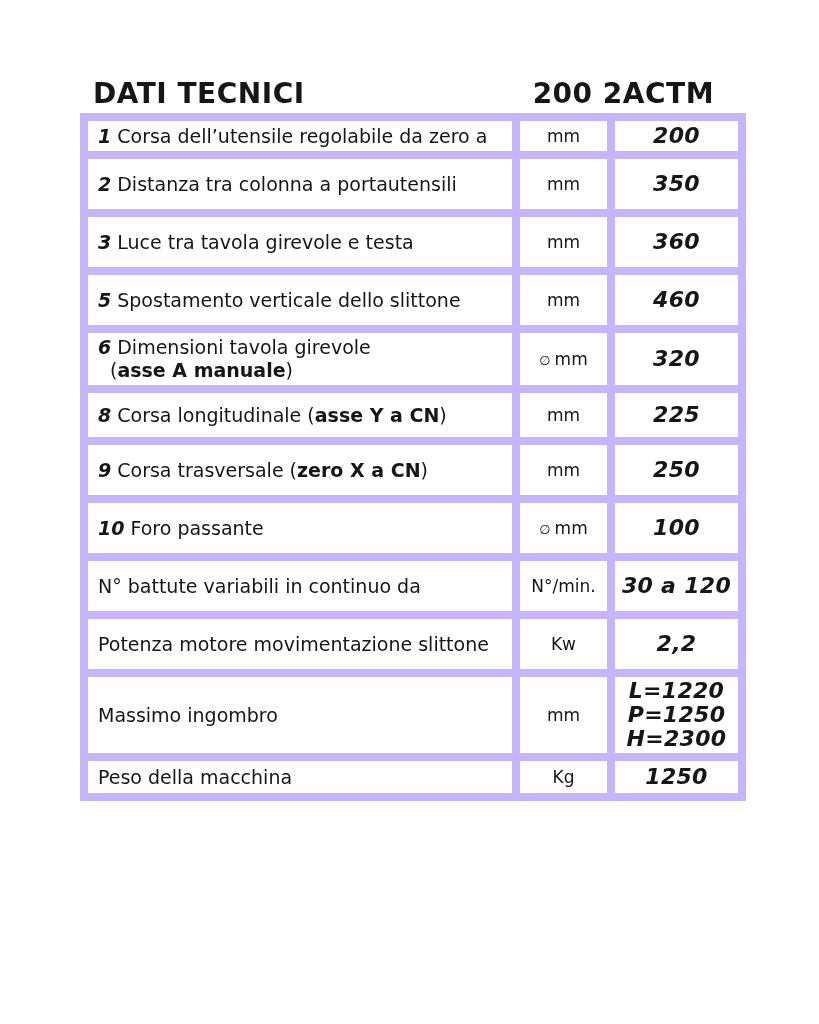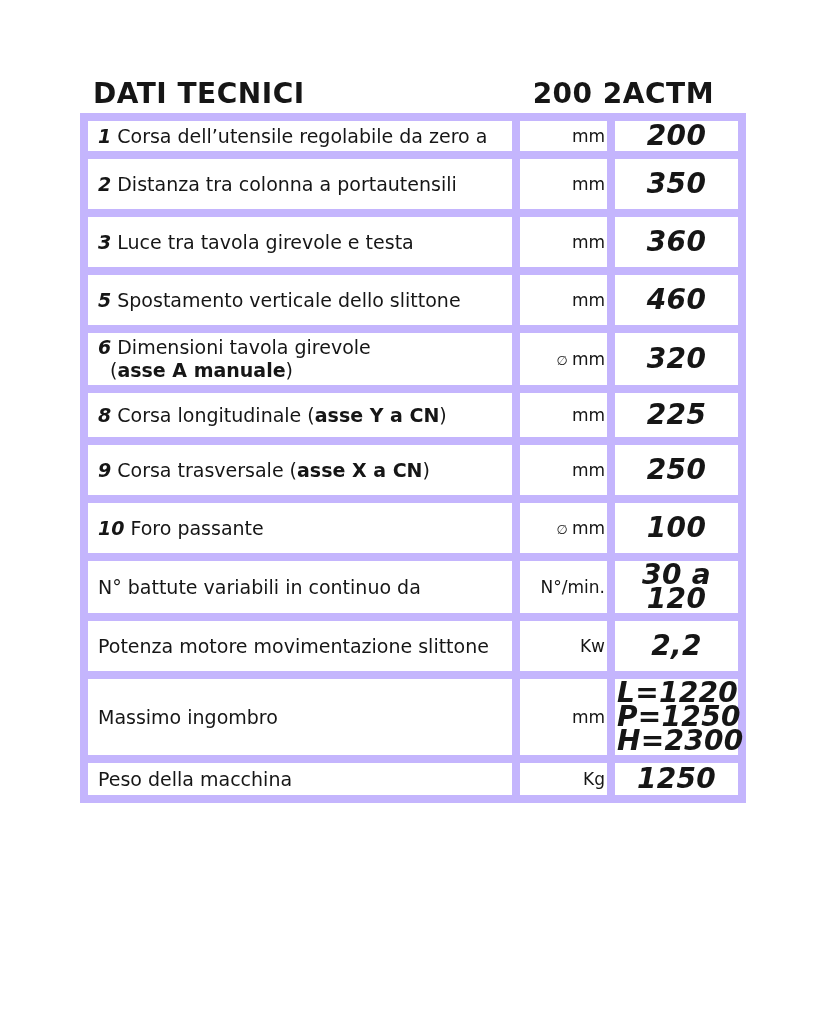--- a/index.html
+++ b/index.html
@@ -44,30 +44,30 @@
     padding: 3px 6px 3px 10px;
     font-size: 19px;
     line-height: 23px;
   }
   td.desc b { font-weight: bold; }
   .num { font-weight: bold; font-style: italic; }
   .num:not(:empty) { margin-right: 6px; }
   .line2 { padding-left: 12px; }
 
   td.unit {
-    text-align: right;
+    text-align: center;
     font-size: 17px;
     padding: 2px;
     white-space: nowrap;
   }
   .diam:not(:empty) { font-size: 13px; margin-right: 4px; }
 
   td.val {
     text-align: center;
-    font-size: 28px;
+    font-size: 22px;
     font-weight: bold;
     font-style: italic;
     line-height: 24px;
     padding: 2px;
     letter-spacing: 0.3px;
   }
 </style>
 </head>
 <body>
 
@@ -119,21 +119,21 @@
         <td class="val">320</td>
       </tr>
 
       <tr class="r-six">
         <td class="desc"><span class="num">8</span><span>Corsa longitudinale (</span><b>asse Y a CN</b><span>)</span></td>
         <td class="unit"><span class="diam"></span><span>mm</span></td>
         <td class="val">225</td>
       </tr>
 
       <tr class="r-std">
-        <td class="desc"><span class="num">9</span><span>Corsa trasversale (</span><b>asse X a CN</b><span>)</span></td>
+        <td class="desc"><span class="num">9</span><span>Corsa trasversale (</span><b>zero X a CN</b><span>)</span></td>
         <td class="unit"><span class="diam"></span><span>mm</span></td>
         <td class="val">250</td>
       </tr>
 
       <tr class="r-std">
         <td class="desc"><span class="num">10</span><span>Foro passante</span><b></b><span></span></td>
         <td class="unit"><span class="diam">∅</span><span>mm</span></td>
         <td class="val">100</td>
       </tr>
 

